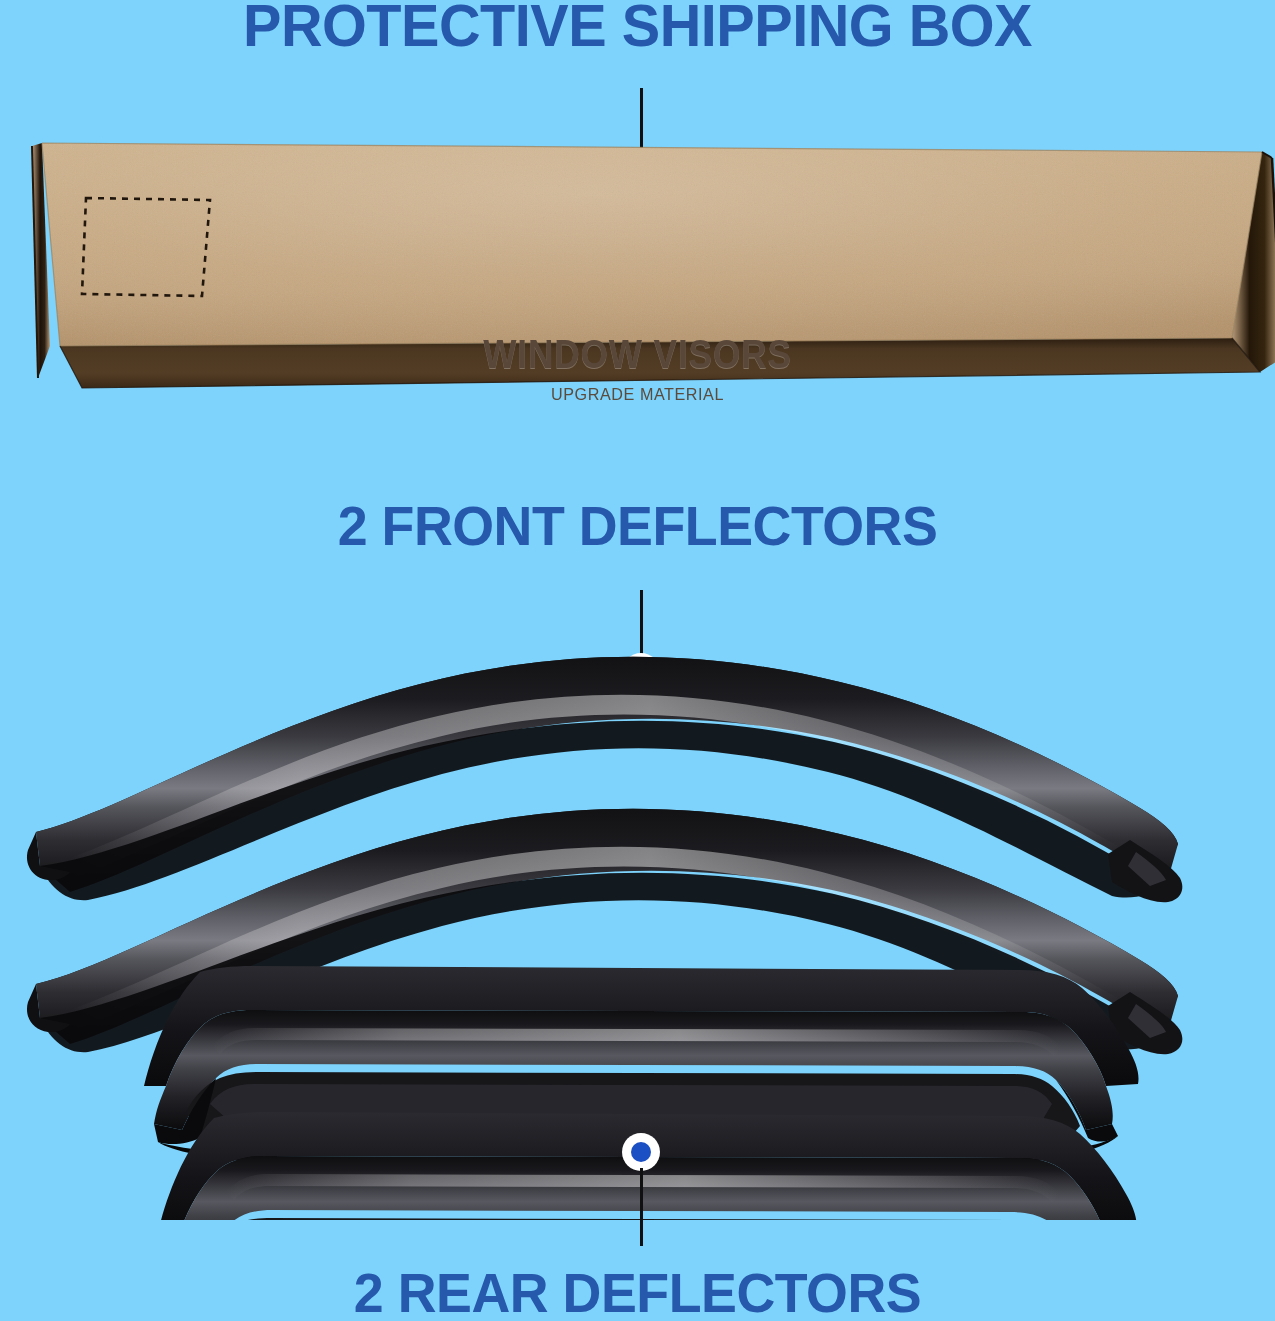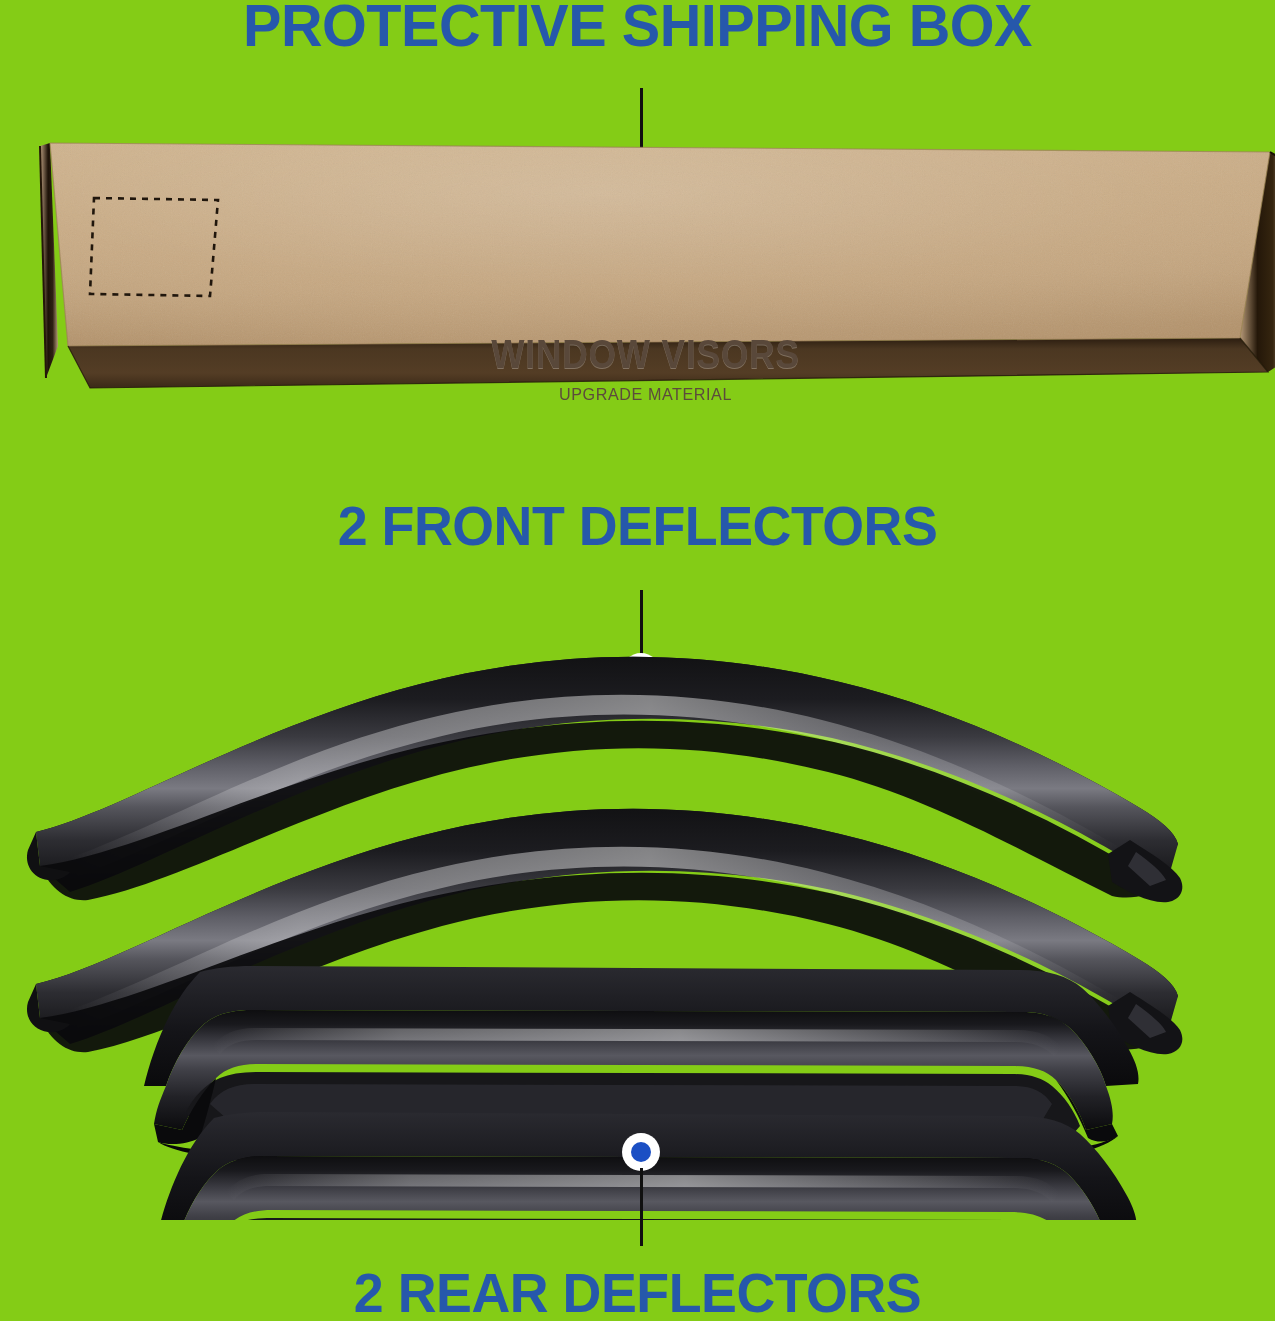--- a/index.html
+++ b/index.html
@@ -9,21 +9,21 @@
     background: #ffffff;
   }
   body {
     font-family: "Liberation Sans", sans-serif;
     -webkit-font-smoothing: antialiased;
   }
   #stage {
     position: relative;
     width: 1275px;
     height: 1321px;
-    background: #84cc16;
+    background: #7dd3fc;
     overflow: hidden;
   }
 
   
   .callout-title {
     position: absolute;
     width: 100%;
     left: 0;
     text-align: center;
     color: #2658ab;
@@ -70,21 +70,21 @@
     content: "";
     width: 20px;
     height: 20px;
     border-radius: 50%;
     background: #1b4fc4;
   }
 
   
   #box-wrap {
     position: absolute;
-    left: 8px;
+    left: 0;
     top: 110px;
     width: 1030px;
     height: 300px;
     padding-left: 20px;
   }
   #box-wrap svg { display: block; }
 
   .box-text {
     position: absolute;
     text-align: center;

